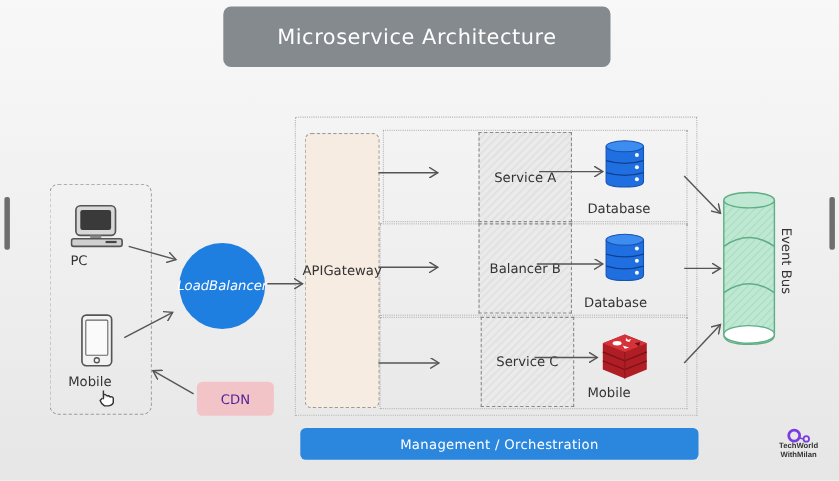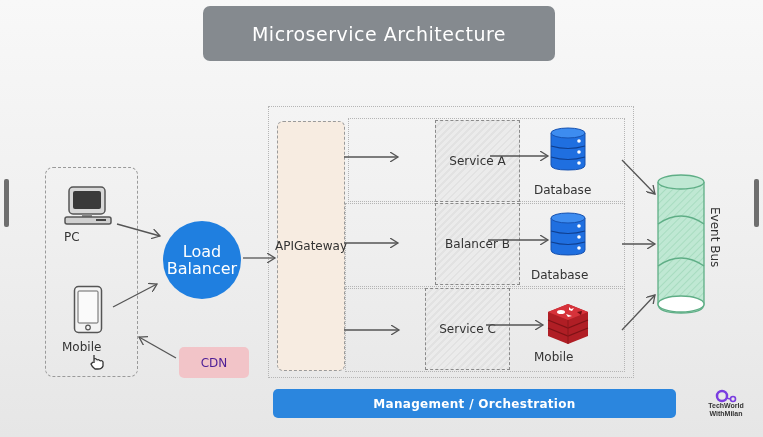--- a/index.html
+++ b/index.html
@@ -16,42 +16,42 @@
     display:flex; align-items:center; justify-content:center;
     color:#fff; font-size:19px; letter-spacing:0.5px;
     font-family:"DejaVu Sans", sans-serif; font-weight:normal;
   }
   .side-handle { width:5px; height:48px; background:#6e6e6e; border-radius:2px; }
   .dash-box { border:1.5px dashed #9a9a9a; border-radius:8px; }
   .dot-box { border:1.5px dotted #b5b5b5; }
   .label { font-size:12px; color:#333; text-align:left; white-space:nowrap; }
   .lb {
     left:163px; top:221px; width:78px; height:78px; border-radius:50%;
-    background:#1f7fe0; color:#fff; font-size:16px; text-align:center;
-    display:flex; flex-direction:column; align-items:center; justify-content:center; line-height:17px;
+    background:#1f7fe0; color:#fff; font-size:12px; text-align:center;
+    display:flex; flex-direction:row; align-items:center; justify-content:center; line-height:17px;font-style:italic;
   }
   .cdn {
     left:179px; top:347px; width:70px; height:31px; background:#f2c4c8; border-radius:5px;
     display:flex; align-items:center; justify-content:center; font-size:12px; color:#4c1d95;
   }
   .gateway {
     left:277px; top:121px; width:66px; height:248px;
     background:#f7ece1; border:1.5px dashed #9a9a9a; border-radius:6px;
     display:flex; flex-direction:row; align-items:center; justify-content:center;
     font-size:12px; line-height:17px; color:#333; text-align:center;
   }
   .service {
     width:83px; height:80px;
     background: repeating-linear-gradient(135deg, #ebebeb 0 3px, #e2e2e2 3px 5px);
     border:1.5px dashed #8a8a8a;
     display:flex; align-items:center; justify-content:center; font-size:12px; color:#333;margin-left:36px;
   }
   .mgmt {
-    left:273px; top:389px; width:403px; height:29px; background:#2b86de; border-radius:5px;
-    display:flex; align-items:center; justify-content:center; color:#fff; font-size:12px; letter-spacing:0.3px;font-weight:bold;
+    left:273px; top:389px; width:362px; height:29px; background:#2b86de; border-radius:5px;
+    display:flex; align-items:center; justify-content:center; color:#fff; font-size:12px; letter-spacing:0.3px;
   }
   .eventbus-label {
     left:700px; top:236px; transform:rotate(90deg); transform-origin:left top;
     font-size:12px; color:#333; white-space:nowrap;
   }
   .logo-text { font-size:7px; font-weight:bold; color:#333; line-height:8px; text-align:center; font-family:"Liberation Sans", sans-serif; }
   svg.overlay { position:absolute; left:0; top:0; }
 </style>
 </head>
 <body>
@@ -95,21 +95,21 @@
 <div class="abs dot-box" style="left:345px;top:203px;width:278px;height:82px;"></div>
 <div class="abs dot-box" style="left:345px;top:288px;width:278px;height:82px;"></div>
 
 <div class="abs gateway">
   <span>API</span>
   <span>Gateway</span>
 </div>
 
 <div class="abs service" style="left:399px;top:120px;">Service A</div>
 <div class="abs service" style="left:399px;top:203px;">Balancer B</div>
-<div class="abs service" style="left:389px;top:288px;">Service C</div>
+<div class="abs service" style="left:401px;top:288px;">Service C</div>
 
 <svg class="abs" style="left:549px;top:126px;" width="38" height="46">
   <path d="M2 7 L2 39 Q2 44 19 44 Q36 44 36 39 L36 7" fill="#1f6fe0" stroke="#1752b0" stroke-width="1"></path>
   <ellipse cx="19" cy="7" rx="17" ry="5" fill="#3d8cf0" stroke="#1752b0" stroke-width="1"></ellipse>
   <path d="M2 20 Q19 25 36 20 M2 31 Q19 36 36 31" fill="none" stroke="#0f3f90" stroke-width="1.2"></path>
   <circle cx="30" cy="15" r="1.8" fill="#fff"></circle>
     <circle cx="30" cy="26" r="1.8" fill="#fff"></circle>
     <circle cx="30" cy="37" r="1.8" fill="#fff"></circle>
 </svg>
 <div class="abs label" style="left:534px;top:183px;width:76px;">Database</div>

